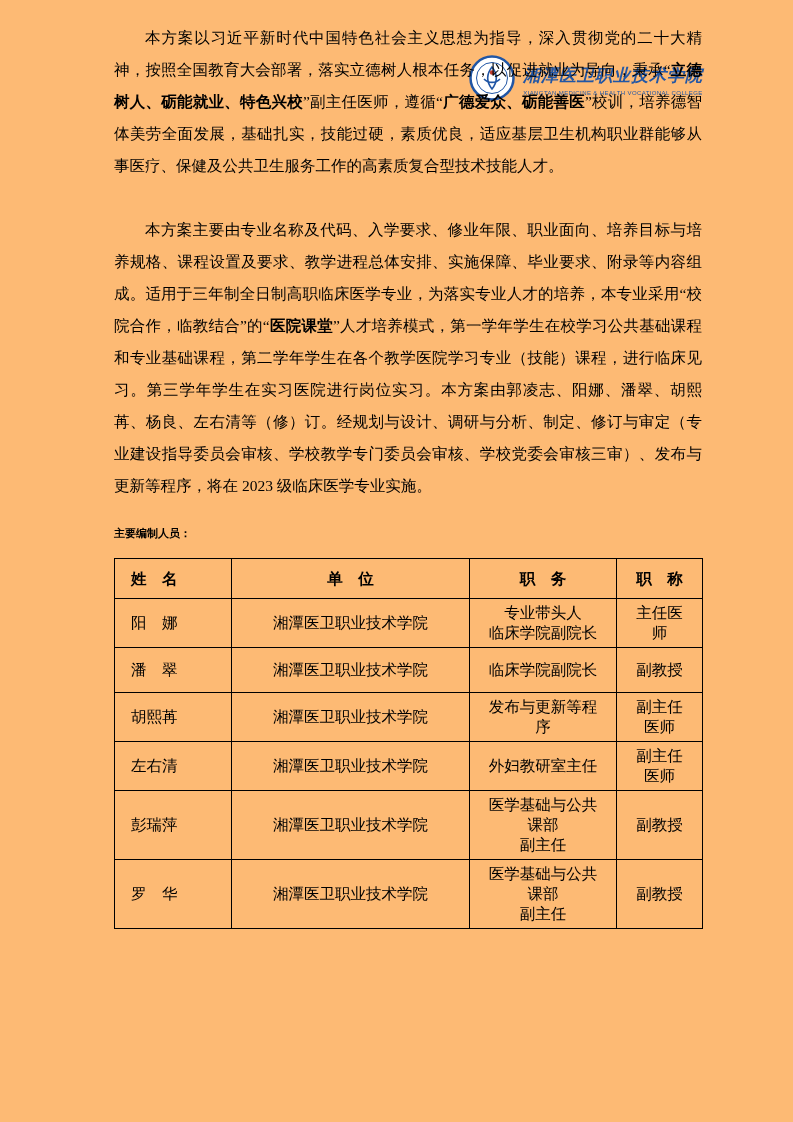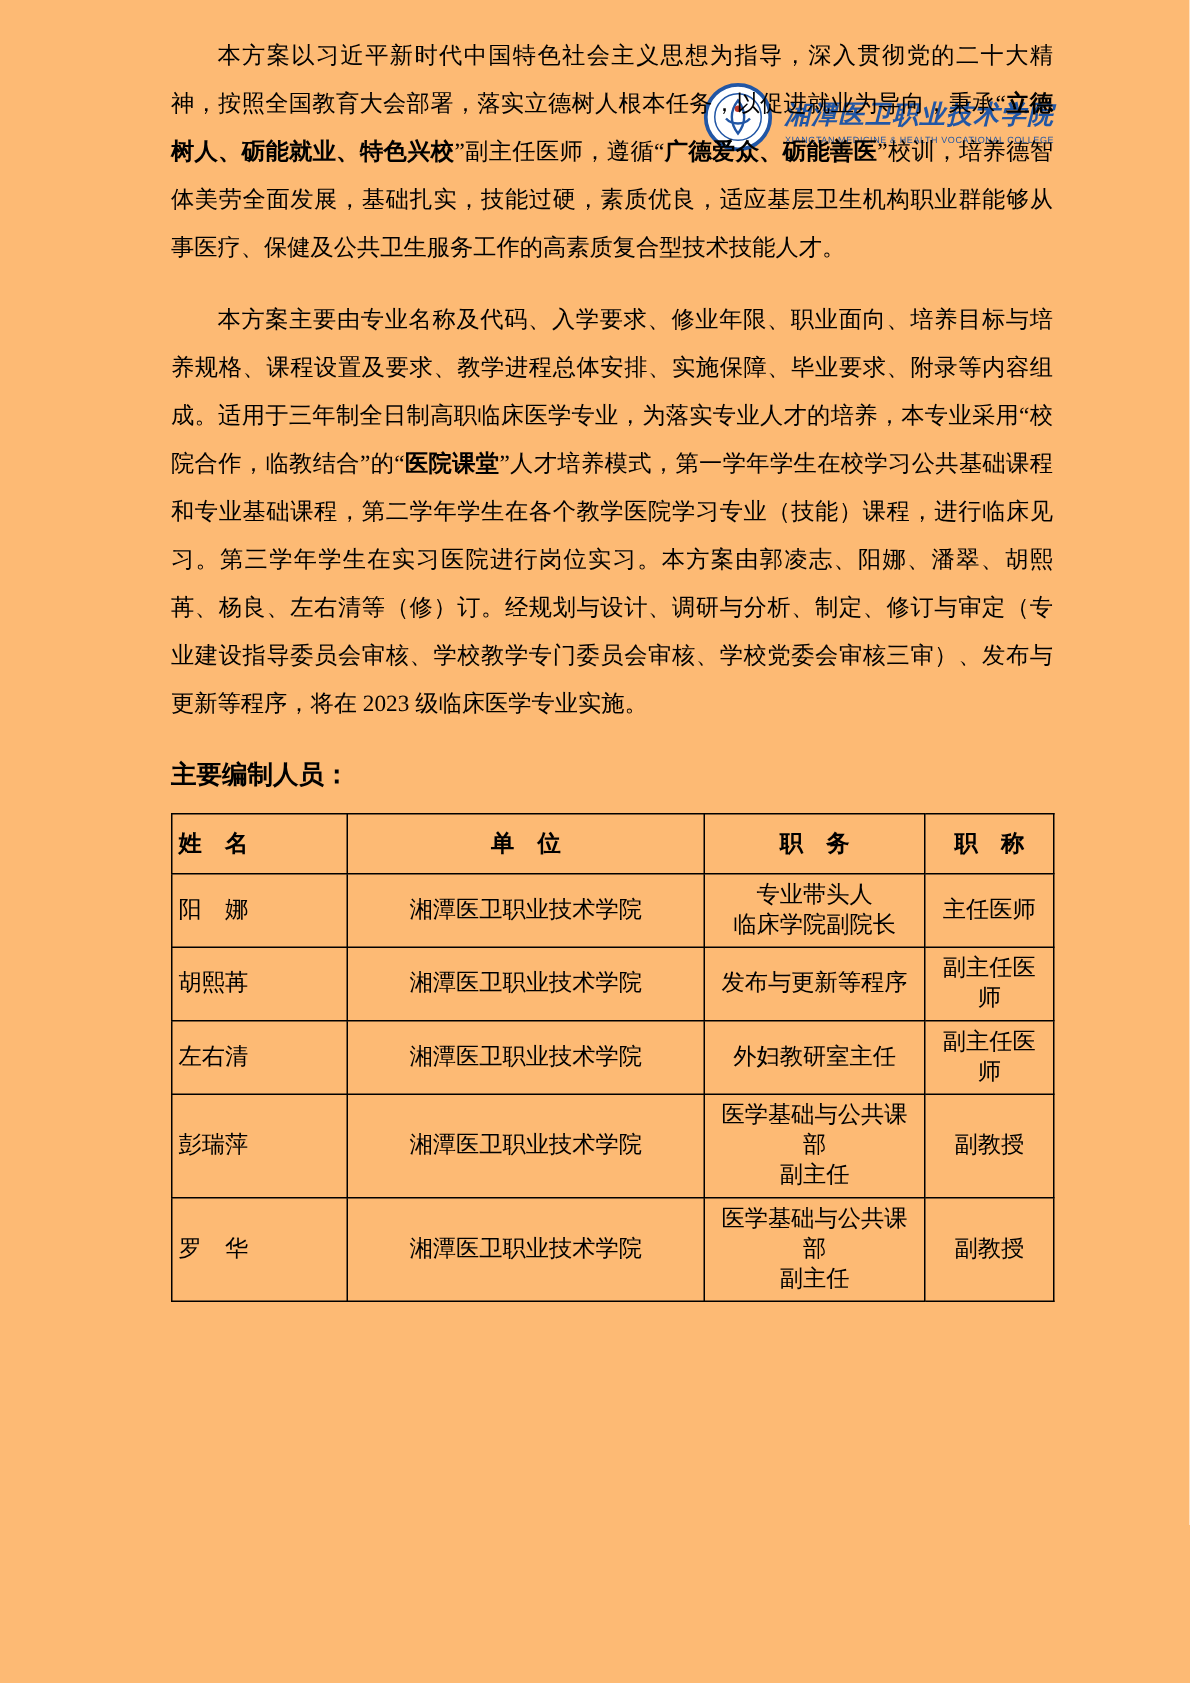--- a/index.html
+++ b/index.html
@@ -57,41 +57,41 @@
     line-height: 32px;
     letter-spacing: 2px;
   }
   .para {
     margin: 22px 0 0 0;
     font-size: 15.5px;
     line-height: 32px;
     text-align: justify;
     text-indent: 2em;
   }
-  .para + .para { margin-top: 16px; }
+  .para + .para { margin-top: 32px; }
   .para b { font-weight: bold; }
   .editors-heading {
     margin: 20px 0 0 0;
     font-family: "Liberation Sans", sans-serif;
     font-weight: 700;
-    font-size: 17px;
+    font-size: 11px;
     line-height: 22px;
   }
   
   table.editors {
     margin-top: 14px;
     width: 588px;
     border-collapse: collapse;
     table-layout: fixed;
   }
   table.editors th, table.editors td {
     border: 1px solid #000000;
     vertical-align: middle;
     font-size: 15.5px;
-    padding: 4px 4px;
+    padding: 4px 16px;
     line-height: 20px;
   }
   table.editors thead tr { height: 40px; }
   table.editors tbody tr { height: 45px; }
   th.c-name, td.c-name { text-align: left; padding-left: 10px; }
   th { font-weight: 700; font-size: 16px; }
   td.c-unit, td.c-pos, td.c-title, th.c-unit, th.c-pos, th.c-title { text-align: center; }
   td.c-pos { white-space: pre-line; }
 </style>
 </head>
@@ -141,20 +141,26 @@
       </thead>
       <tbody>
         <tr>
           <td class="c-name">阳　娜</td>
           <td class="c-unit">湘潭医卫职业技术学院</td>
           <td class="c-pos">专业带头人
 临床学院副院长</td>
           <td class="c-title">主任医师</td>
         </tr>
         <tr>
+          <td class="c-name">潘　翠</td>
+          <td class="c-unit">湘潭医卫职业技术学院</td>
+          <td class="c-pos">临床学院副院长</td>
+          <td class="c-title">副教授</td>
+        </tr>
+        <tr>
           <td class="c-name">胡熙苒</td>
           <td class="c-unit">湘潭医卫职业技术学院</td>
           <td class="c-pos">发布与更新等程序</td>
           <td class="c-title">副主任医师</td>
         </tr>
         <tr>
           <td class="c-name">左右清</td>
           <td class="c-unit">湘潭医卫职业技术学院</td>
           <td class="c-pos">外妇教研室主任</td>
           <td class="c-title">副主任医师</td>

